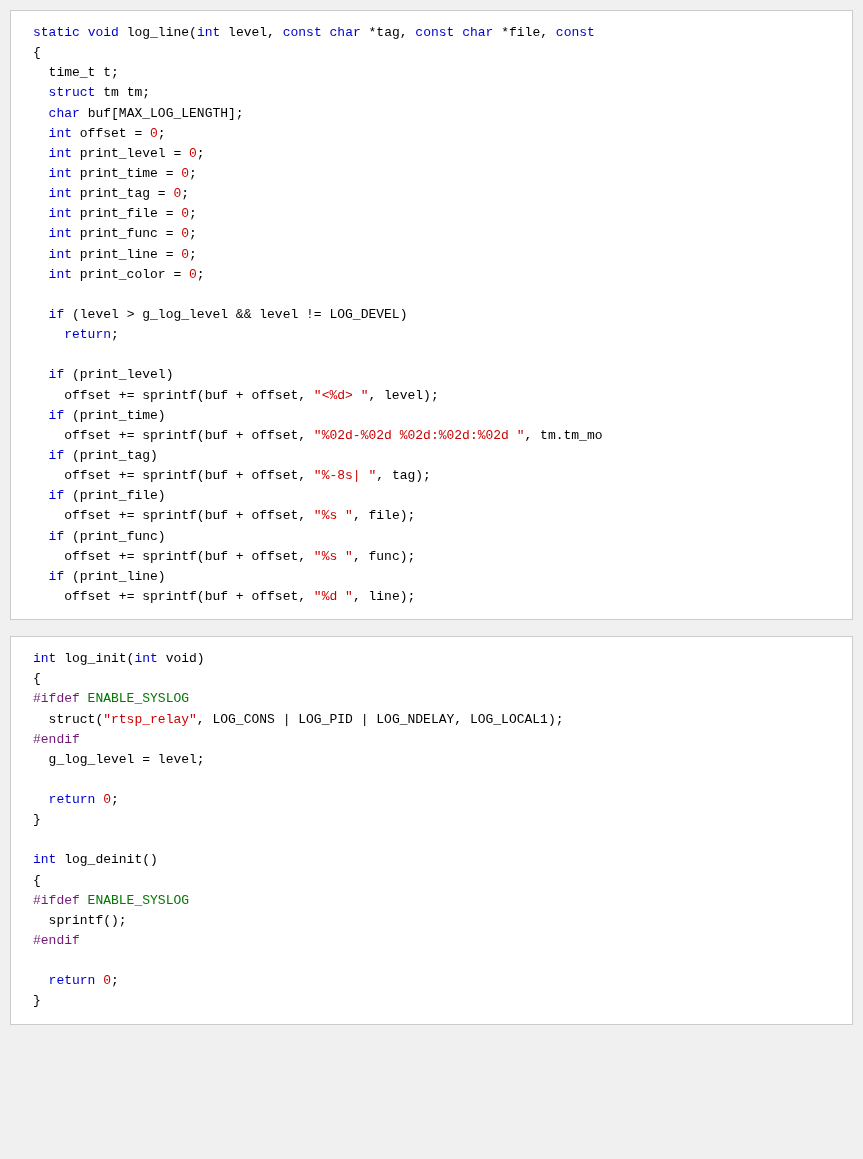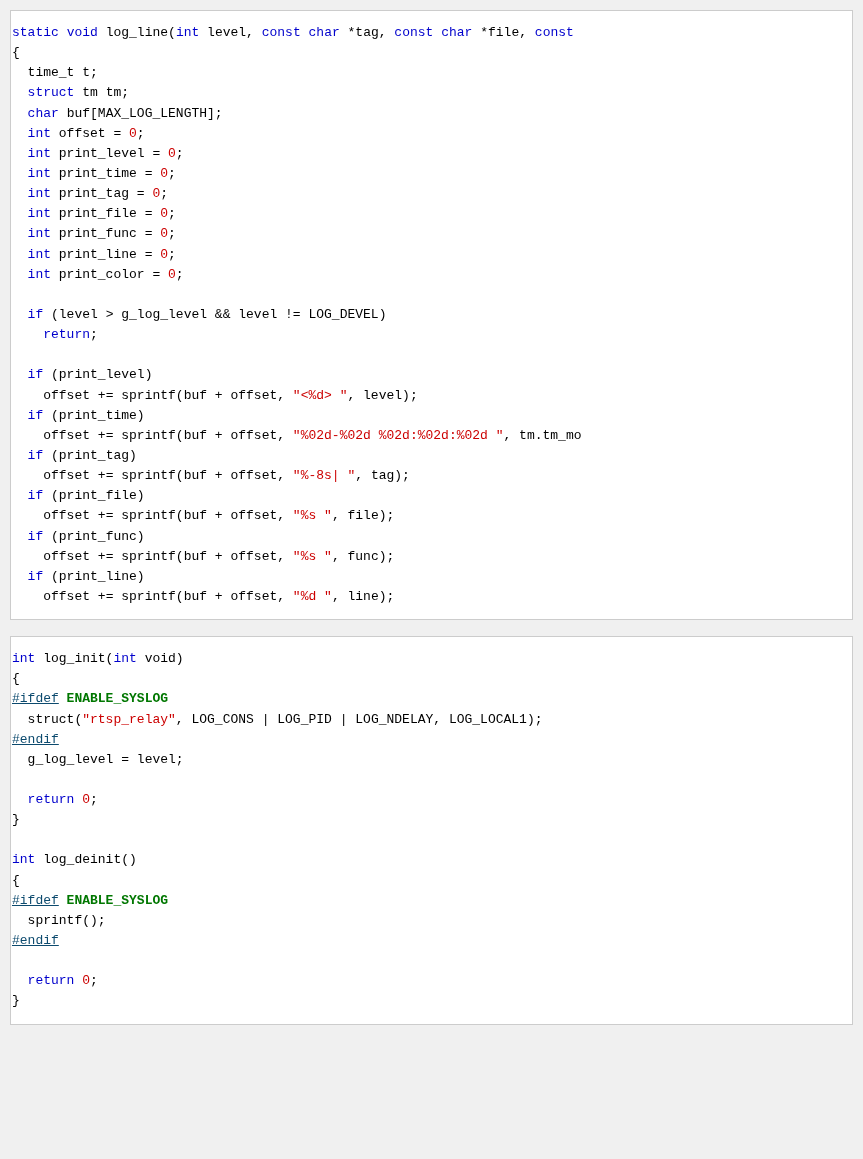--- a/index.html
+++ b/index.html
@@ -12,32 +12,32 @@
       background: #f0f0f0;
       font-family: 'Courier New', Courier, monospace;
       font-size: 13px;
       padding: 10px;
       width: 863px;
     }
 
     .code-block {
       background: #ffffff;
       border: 1px solid #cccccc;
-      padding: 12px 1px;
+      padding: 12px 22px;
       margin-bottom: 16px;
       line-height: 1.55;
       overflow-x: auto;
       white-space: pre;
     }
 
     .kw { color: #0000cc; font-weight: normal; }                             
     .str { color: #cc0000; }                            
     .num { color: #cc0000; }                            
-    .macro { color: #0c4a6e; text-decoration: underline; }                          
-    .macro-name { color: #007700; font-weight: bold; }
+    .macro { color: #701a75; }                          
+    .macro-name { color: #007700; }
     .plain { color: #000000; }
   </style>
 </head>
 <body>
 
 <div>
 
   <div class="code-block"><span class="kw">static</span> <span class="kw">void</span> <span class="plain">log_line(</span><span class="kw">int</span><span class="plain"> level, </span><span class="kw">const</span><span class="plain"> </span><span class="kw">char</span><span class="plain"> *tag, </span><span class="kw">const</span><span class="plain"> </span><span class="kw">char</span><span class="plain"> *file, </span><span class="kw">const</span>
 <span class="plain">{</span>
   <span class="plain">time_t t;</span>

